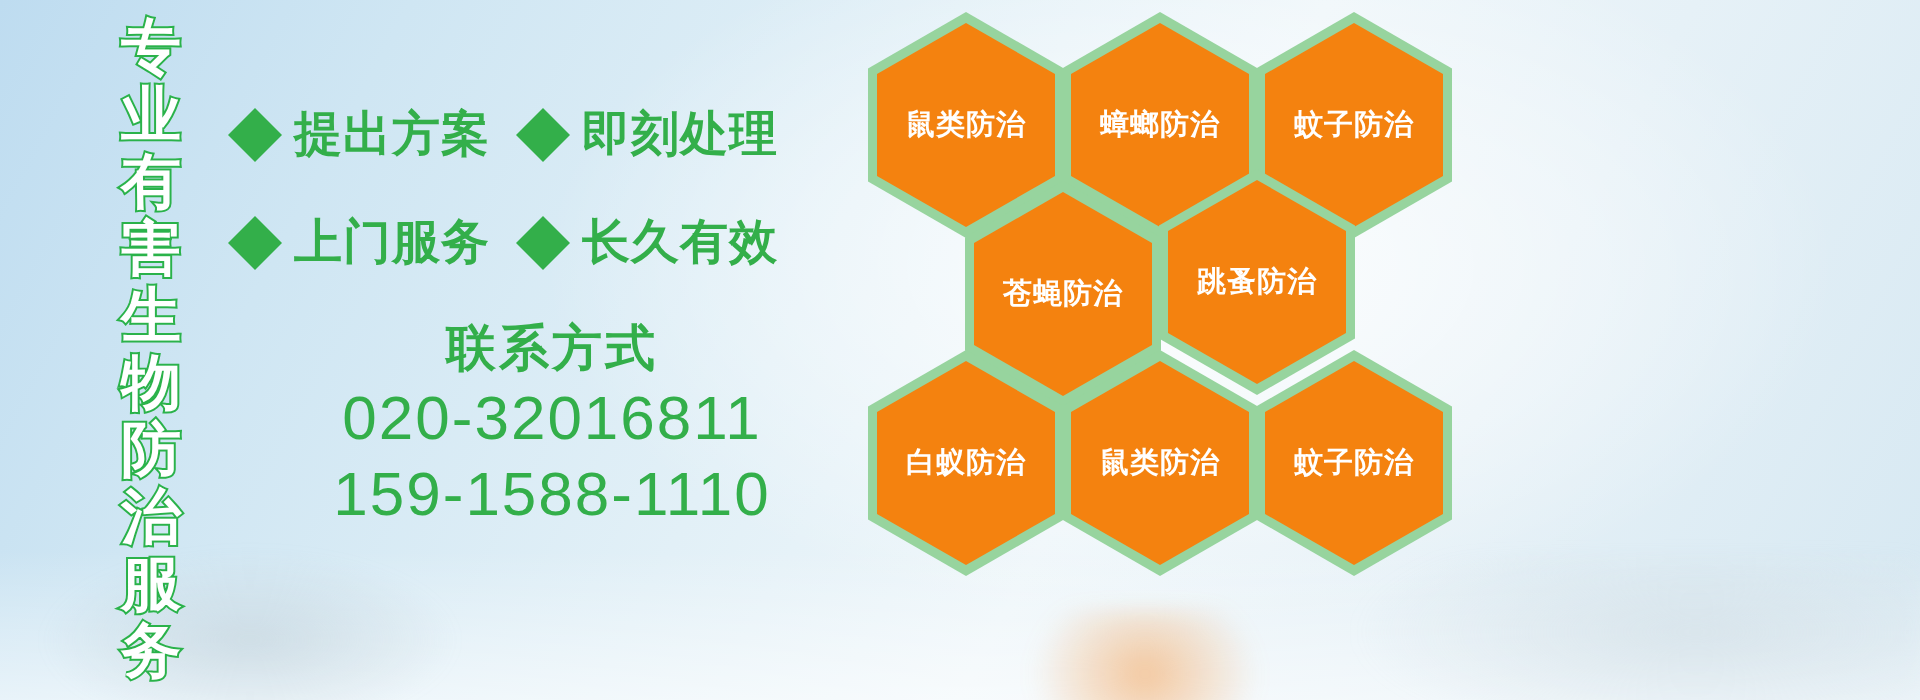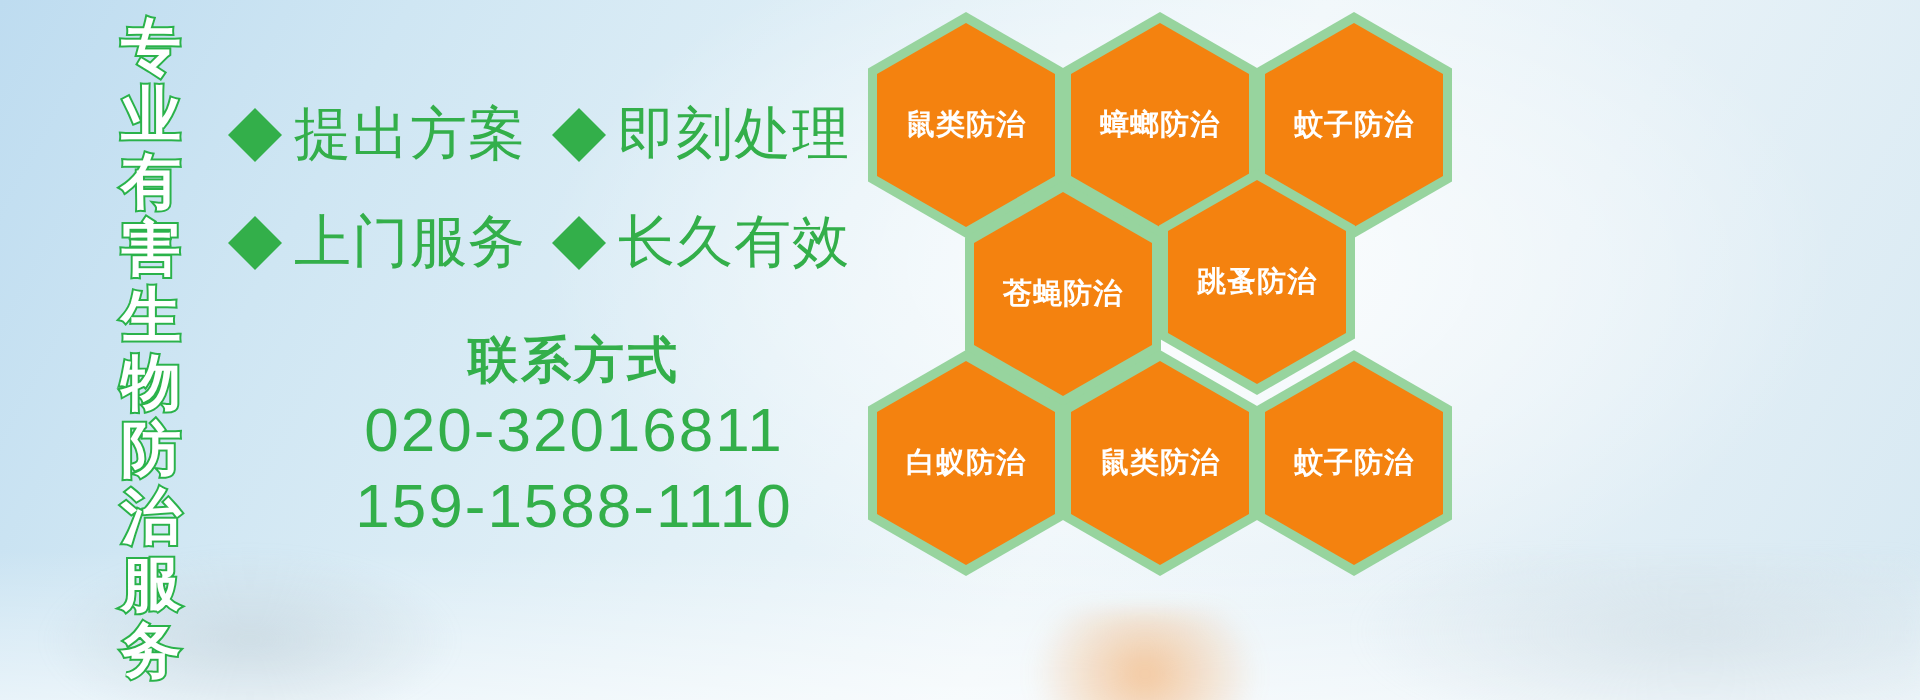--- a/index.html
+++ b/index.html
@@ -83,35 +83,34 @@
   }
   .diamond::after {
     content:"";
     position:absolute;
     left:-27px; top:27px;
     width:0; height:0;
     border:27px solid transparent;
     border-top-color:#33af4a;
   }
   .feature-text {
-    font-size:57px;
-    font-weight:normal;
+    font-size:48px;
+    font-weight:bold;
     color:#33af4a;
     letter-spacing:1px;
     white-space:nowrap;
   }
   .gap-mid { width:26px; }
 
   
   #contact {
     position:absolute;
-    left:314px; top:316px;
+    left:292px; top:316px;
     width:520px;
     text-align:center;
-    margin-top:12px;
   }
   #contact-heading {
     font-size:50px;
     font-weight:bold;
     color:#33af4a;
     letter-spacing:3px;
     line-height:64px;
   }
   .phone {
     font-size:62px;

